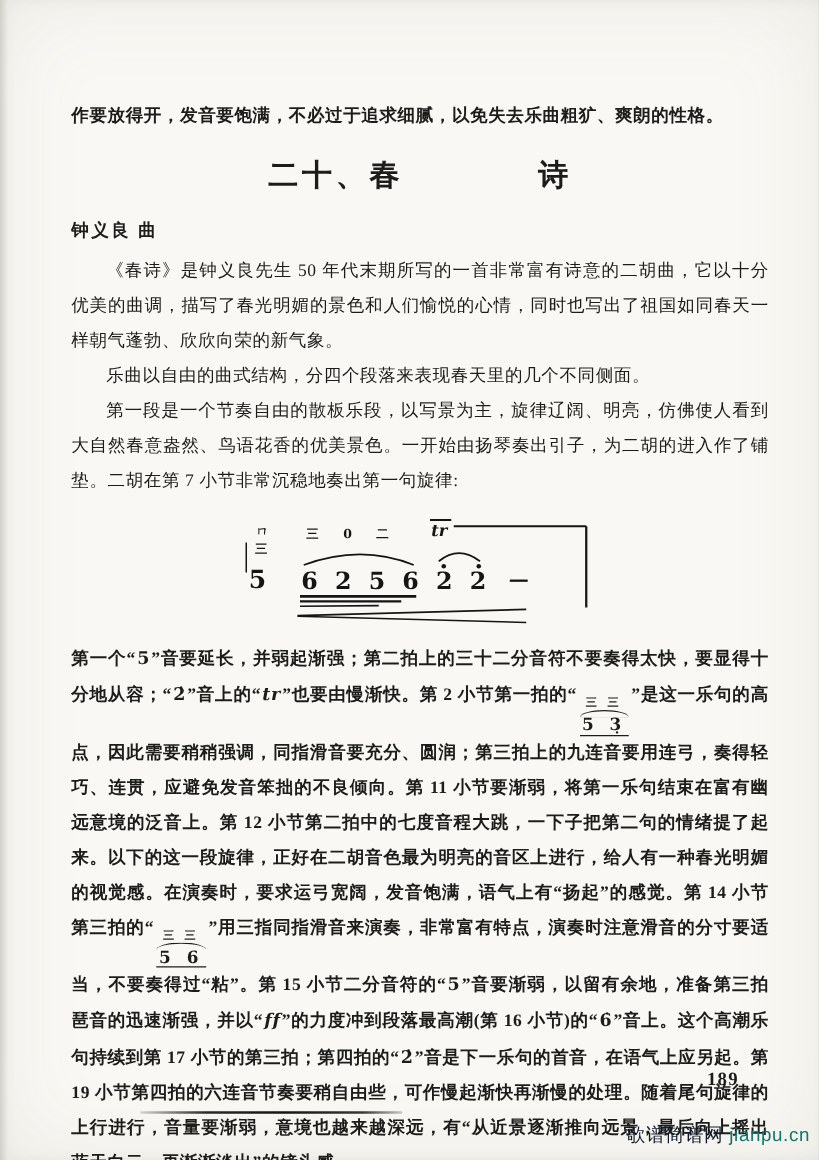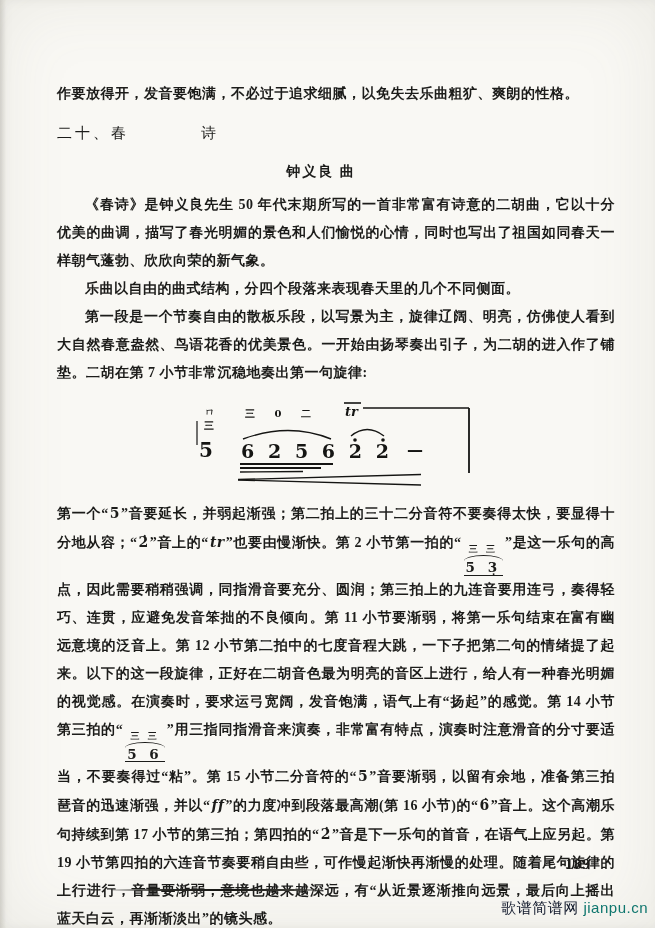--- a/index.html
+++ b/index.html
@@ -5,24 +5,24 @@
   html,body{margin:0;padding:0;background:#d9d7d2;}
   .page{
     position:relative;width:655px;height:928px;margin:0 auto;
     background:#f9f8f4;overflow:hidden;
     font-family:"Liberation Serif","DejaVu Serif",serif;
     color:#1c1c1a;
     box-shadow:inset 0 0 70px rgba(120,115,100,0.10), inset 4px 0 10px rgba(90,85,75,0.08);
   }
   .content{position:absolute;left:57px;top:80px;width:558px;}
   .intro{font-size:14px;line-height:28px;letter-spacing:0.5px;text-align:justify;font-weight:600;}
-  .title{font-size:15px;font-weight:400;text-align:left;margin-top:16px;letter-spacing:3px;white-space:pre;}
-  .composer{font-size:14px;text-align:center;padding-right:30px;margin-top:20px;letter-spacing:2px;font-weight:600;}
+  .title{font-size:24px;font-weight:700;text-align:center;margin-top:16px;letter-spacing:3px;white-space:pre;}
+  .composer{font-size:14px;text-align:left;padding-right:30px;margin-top:20px;letter-spacing:2px;font-weight:600;}
   .paras{margin-top:10px;}
-  .para{font-size:14px;line-height:28px;letter-spacing:0.5px;text-align:justify;text-indent:2em;margin:0;font-weight:700;}
+  .para{font-size:14px;line-height:28px;letter-spacing:0.5px;text-align:justify;text-indent:2em;margin:0;font-weight:400;}
   .notation-wrap{margin:8px 0 8px;text-align:center;}
   .notation-svg text{fill:#151513;font-family:"DejaVu Serif","Liberation Serif",serif;}
   .notation-svg .big{font-size:20px;font-weight:bold;}
   .notation-svg .notes{font-size:19px;font-weight:bold;letter-spacing:2px;}
   .notation-svg .sm{font-size:10px;font-weight:bold;}
   .notation-svg .tr{font-size:13px;font-weight:bold;font-style:italic;}
   .notation-svg .dash{font-size:16px;font-weight:bold;}
   .analysis{font-size:14px;line-height:28px;letter-spacing:0.5px;text-align:justify;margin:0;font-weight:600;}
   .inline-note{font-weight:bold;padding:0 1px;font-family:"DejaVu Serif","Liberation Serif",serif;}
   .inline-marking{font-style:italic;font-weight:bold;padding:0 1px;font-family:"DejaVu Serif","Liberation Serif",serif;}

